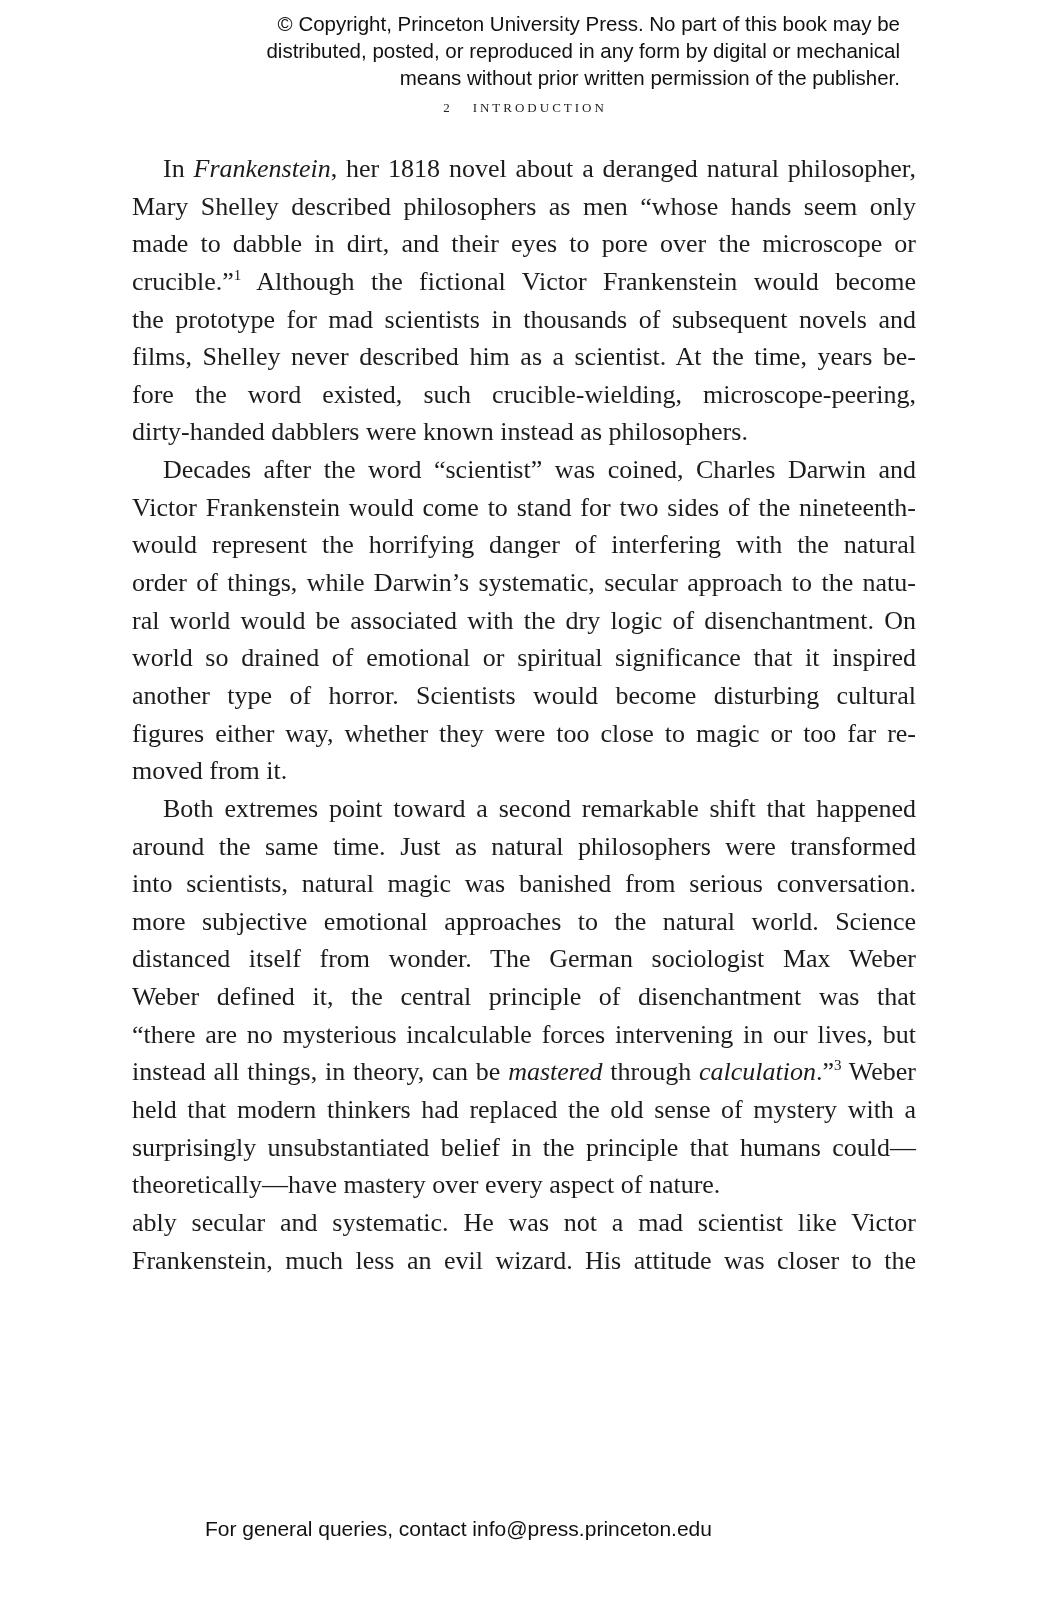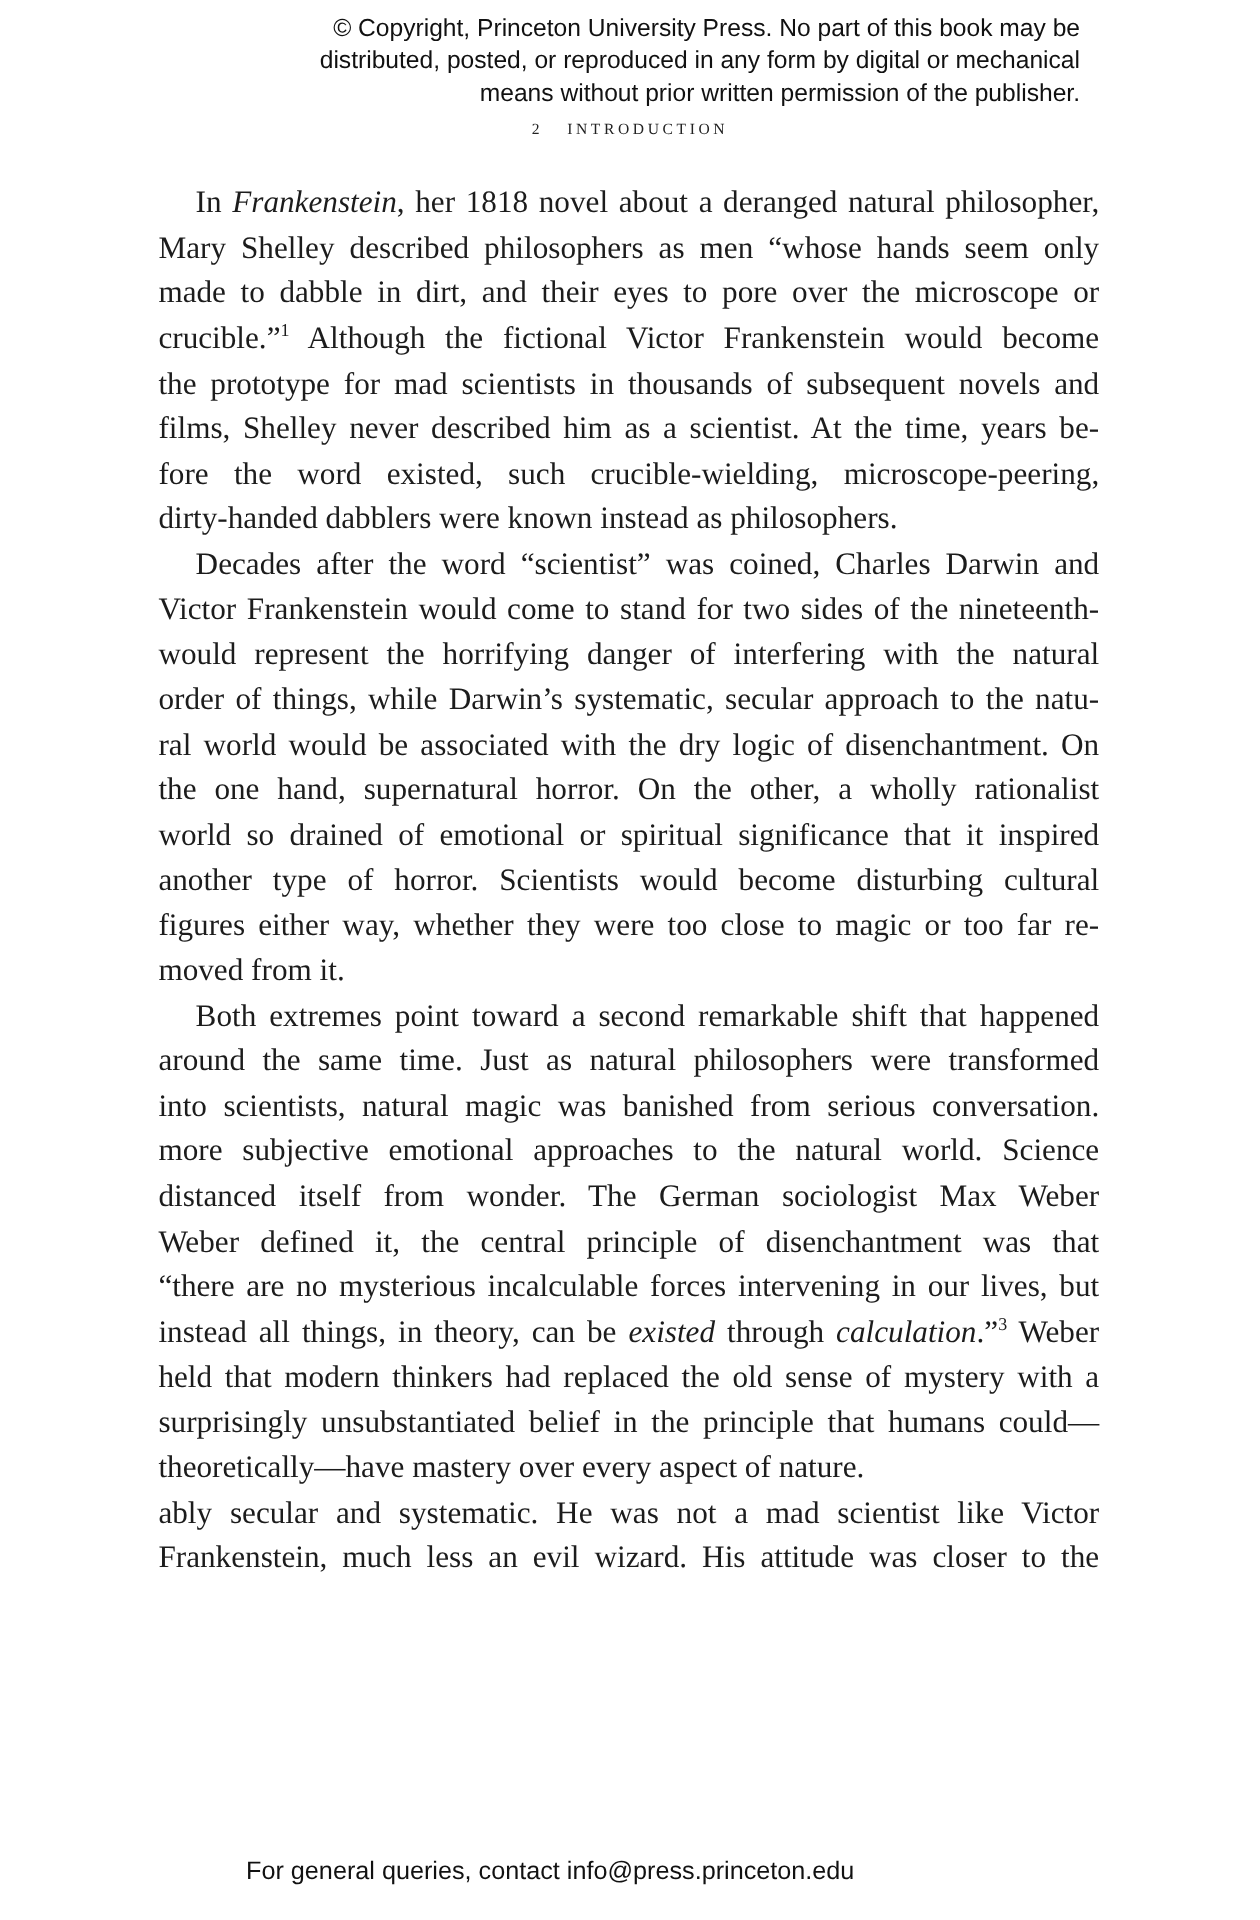--- a/index.html
+++ b/index.html
@@ -19,21 +19,21 @@
       font-family: "Liberation Serif", serif; font-size: 26px; color: #1c1c1c;
     }
     .line {
       height: 37.65px; line-height: 37.65px; white-space: nowrap;
       text-align: justify; text-align-last: justify;
     }
     .line.last { text-align-last: left; }
     .line.indent { padding-left: 31px; }
     sup { font-size: 15px; line-height: 0; vertical-align: 10px; }
     .footer {
-      position: absolute; left: 0; width: 917px; top: 1548px; text-align: center;
+      position: absolute; left: 0; width: 917px; top: 1517px; text-align: center;
       font-family: "Liberation Sans", sans-serif; font-size: 21px; color: #111;
     }
   </style>
 </head>
 <body>
 
 <div class="copyright">
   <div>© Copyright, Princeton University Press. No part of this book may be</div>
   <div>distributed, posted, or reproduced in any form by digital or mechanical</div>
   <div>means without prior written permission of the publisher.</div>
@@ -52,34 +52,33 @@
   <div class="line">the prototype for mad scientists in thousands of subsequent novels and</div>
   <div class="line">films, Shelley never described him as a scientist. At the time, years be-</div>
   <div class="line">fore the word existed, such crucible-wielding, microscope-peering,</div>
   <div class="line last">dirty-handed dabblers were known instead as philosophers.</div>
 
   <div class="line indent">Decades after the word “scientist” was coined, Charles Darwin and</div>
   <div class="line">Victor Frankenstein would come to stand for two sides of the nineteenth-</div>
   <div class="line">would represent the horrifying danger of interfering with the natural</div>
   <div class="line">order of things, while Darwin’s systematic, secular approach to the natu-</div>
   <div class="line">ral world would be associated with the dry logic of disenchantment. On</div>
-  <div class="line">the one hand, supernatural horror. On the other, a wholly rationalist</div>
   <div class="line">world so drained of emotional or spiritual significance that it inspired</div>
   <div class="line">another type of horror. Scientists would become disturbing cultural</div>
   <div class="line">figures either way, whether they were too close to magic or too far re-</div>
   <div class="line last">moved from it.</div>
 
   <div class="line indent">Both extremes point toward a second remarkable shift that happened</div>
   <div class="line">around the same time. Just as natural philosophers were transformed</div>
   <div class="line">into scientists, natural magic was banished from serious conversation.</div>
   <div class="line">more subjective emotional approaches to the natural world. Science</div>
   <div class="line">distanced itself from wonder. The German sociologist Max Weber</div>
   <div class="line">Weber defined it, the central principle of disenchantment was that</div>
   <div class="line">“there are no mysterious incalculable forces intervening in our lives, but</div>
-  <div class="line"><span>instead all things, in theory, can be </span><em>existed</em><span> through </span><em>calculation</em><span>.”</span><sup>3</sup><span> Weber</span></div>
+  <div class="line"><span>instead all things, in theory, can be </span><em>mastered</em><span> through </span><em>calculation</em><span>.”</span><sup>3</sup><span> Weber</span></div>
   <div class="line">held that modern thinkers had replaced the old sense of mystery with a</div>
   <div class="line">surprisingly unsubstantiated belief in the principle that humans could—</div>
   <div class="line last">theoretically—have mastery over every aspect of nature.</div>
 
   <div class="line">ably secular and systematic. He was not a mad scientist like Victor</div>
   <div class="line">Frankenstein, much less an evil wizard. His attitude was closer to the</div>
 </div>
 
 <div class="footer">For general queries, contact info@press.princeton.edu</div>
 

